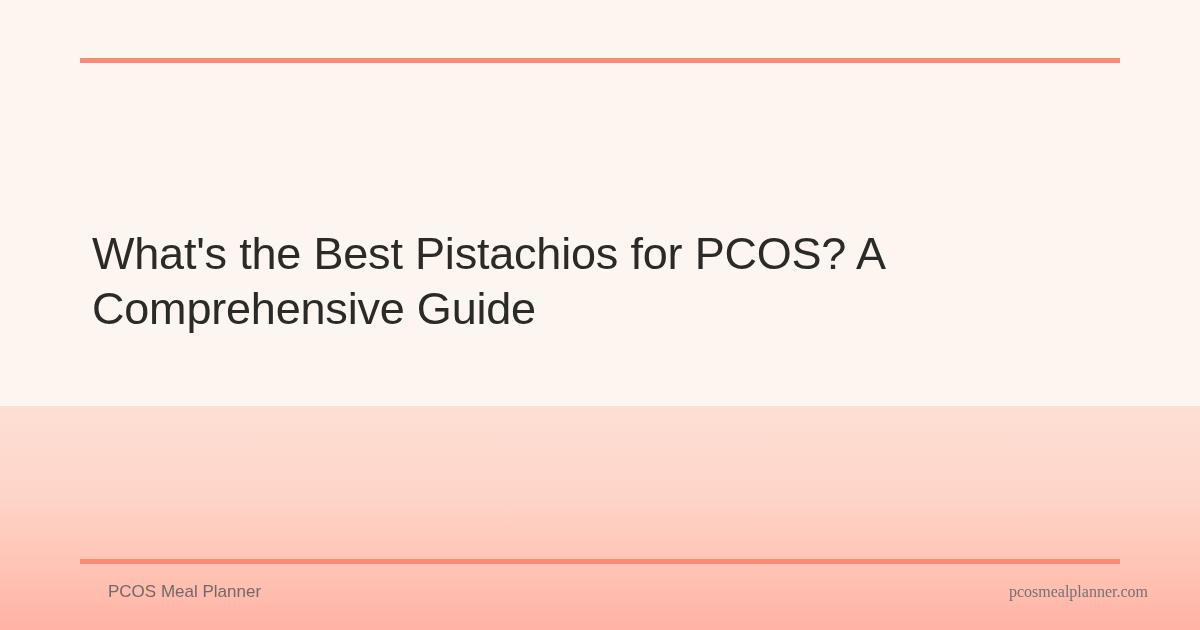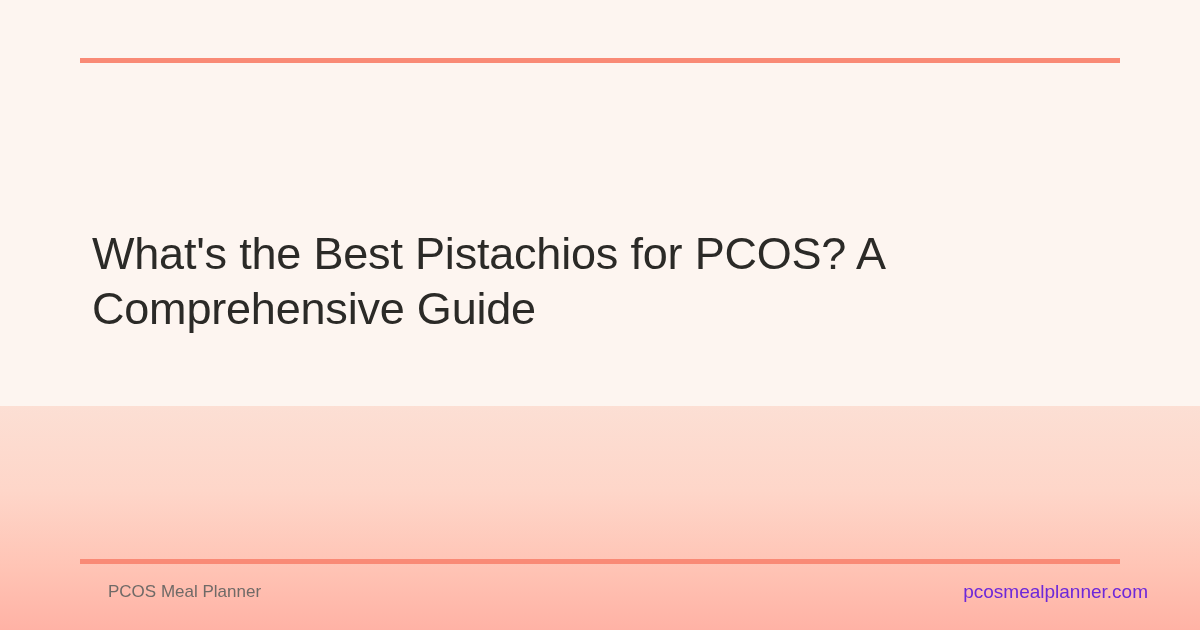--- a/index.html
+++ b/index.html
@@ -90,24 +90,24 @@
     margin-left: 28px;
   }
   .footer-brand {
     font-family: "Liberation Sans", sans-serif;
     font-size: 17px;
     line-height: 24px;
     color: #6f6a67;
     white-space: nowrap;
   }
   .footer-url {
-    font-family: Liberation Sans, sans-serif;
-    font-size: 19px;
+    font-family: Liberation Serif, serif;
+    font-size: 16px;
     line-height: 24px;
-    color: #6d28d9;
+    color: #737373;
     white-space: nowrap;
   }
 </style>
 </head>
 <body>
 
 <div class="card">
 
   <div class="bg-top"></div>
   <div class="bg-bottom"></div>

